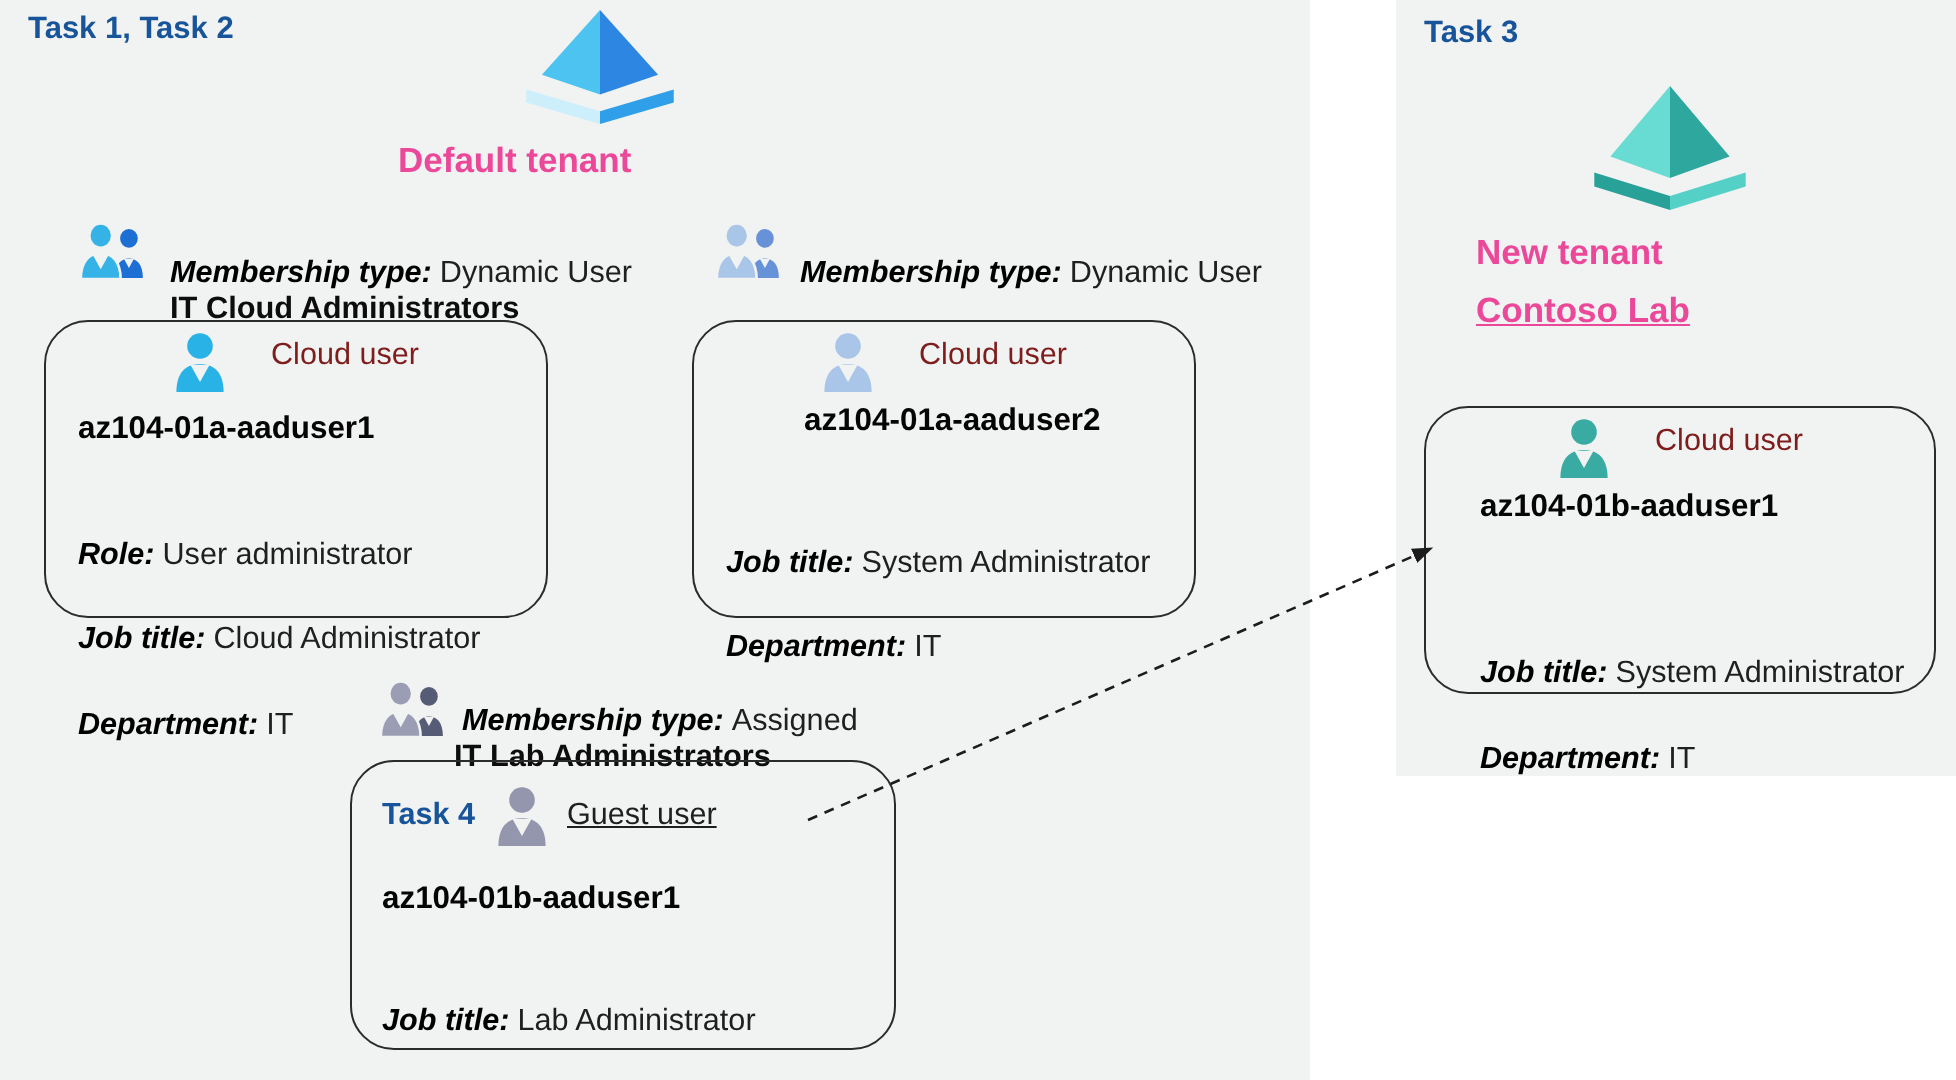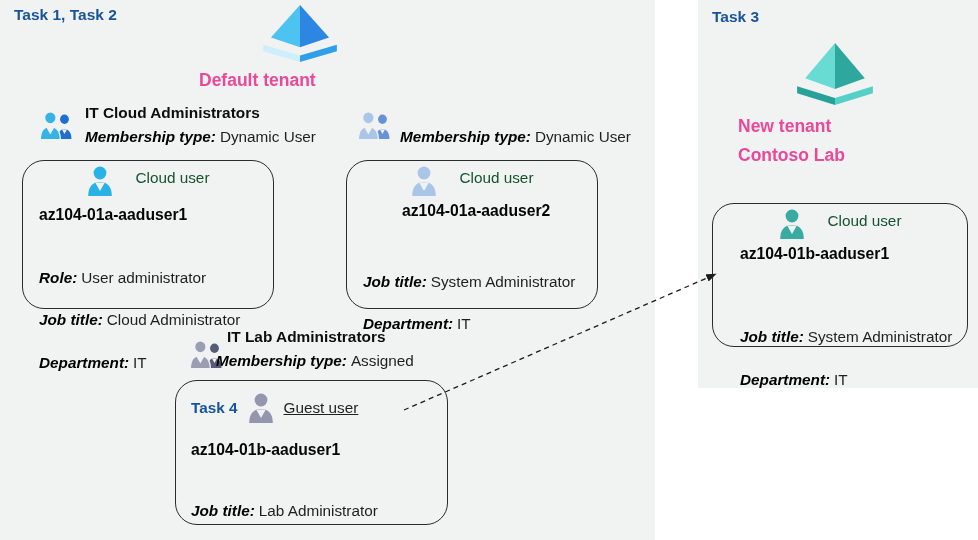--- a/index.html
+++ b/index.html
@@ -4,26 +4,26 @@
 <style>
   html,body{margin:0;padding:0;background:#ffffff;}
   .stage{
     position:relative;width:978px;height:540px;background:#ffffff;overflow:hidden;
     font-family:"Liberation Sans","DejaVu Sans",sans-serif;color:#1b1b1b;
   }
   .abs{position:absolute;}
   .panel{position:absolute;background:#f1f2f2;}
   .task-label{font-size:15.5px;font-weight:bold;color:#17549a;white-space:nowrap;}
   .tenant-title{font-size:17.5px;font-weight:bold;color:#ec4899;text-align:left;white-space:nowrap;}
-  .group-title{font-size:15.4px;font-weight:bold;color:#0d0d0d;white-space:nowrap;}
+  .group-title{font-size:15.4px;font-weight:bold;color:#0d0d0d;white-space:nowrap;margin-top:42px;}
   .kv{font-size:15.3px;white-space:nowrap;color:#1f1f1f;}
   .kv .lbl{font-weight:bold;color:#000000;margin-right:4px;font-style:italic;}
   .card{position:absolute;border:1.4px solid #2b2b2b;border-radius:22px;background:transparent;}
   .card-header{position:absolute;left:0;right:0;top:5px;display:flex;justify-content:center;align-items:flex-start;gap:7px;}
-  .card-header .utype{font-size:15.3px;color:#14532d;margin-top:3px;white-space:nowrap;margin-left:16px;}
+  .card-header .utype{font-size:15.3px;color:#7f1d1d;margin-top:3px;white-space:nowrap;margin-left:16px;}
   .card-name{position:absolute;font-size:15.7px;font-weight:bold;color:#050505;white-space:nowrap;}
   .card-details{position:absolute;}
   .card-details .kv{line-height:19.3px;margin-top:23px;}
   .lh20 .kv{line-height:20px;}
   .header-row{position:absolute;display:flex;align-items:center;gap:10px;}
   .notch{fill:#f1f2f2;}
   svg{display:block;}
 </style>
 </head>
 <body>
@@ -104,21 +104,21 @@
 
   <svg class="abs" style="left:190px;top:340px;" width="32" height="29" viewBox="0 0 34 29" preserveAspectRatio="none">
     <circle cx="26" cy="8.2" r="4.7" fill="#565b76"></circle>
     <path d="M18.6,28 C18.6,21.4 21.6,18.2 26,18.2 C30.4,18.2 33.4,21.4 33.4,28 Z" fill="#565b76"></path>
     <polygon class="notch" points="23.4,18.5 26,23 28.6,18.5"></polygon>
     <circle cx="11" cy="6.8" r="6.1" stroke="#f1f2f2" stroke-width="1.4" fill="#9b9db5"></circle>
     <path d="M0.4,28.6 C0.4,19.8 4.8,15.6 11,15.6 C17.2,15.6 21.6,19.8 21.6,28.6 Z" stroke="#f1f2f2" stroke-width="1.4" fill="#9b9db5"></path>
     <polygon class="notch" points="6.5,16 11,23.6 15.5,16"></polygon>
   </svg>
   <div class="abs group-title" style="left:227px;top:328px;">IT Lab Administrators</div>
-  <div class="abs kv" style="left:216px;top:352px;">
+  <div class="abs kv" style="left:231px;top:352px;">
     <span class="lbl">Membership type:</span><span>Assigned</span>
   </div>
 
   <div class="card" style="left:175px;top:380px;width:248px;height:143px;padding-left:23px;">
     <div class="header-row" style="left:15px;top:12px;">
       <span class="task-label" style="font-size:15.3px;">Task 4</span>
       <svg width="26" height="30" viewBox="0 0 26 30">
         <circle cx="13" cy="7" r="6.4" fill="#9496ad"></circle>
         <path d="M1.2,30 C1.2,20.6 5.6,16 13,16 C20.4,16 24.8,20.6 24.8,30 Z" fill="#9496ad"></path>
         <polygon class="notch" points="8.2,16.4 13,25 17.8,16.4"></polygon>
@@ -135,21 +135,21 @@
   <div class="abs task-label" style="left:712px;top:8px;">Task 3</div>
 
   <svg class="abs" style="left:796px;top:43px;" width="78" height="62" viewBox="0 0 68 58" preserveAspectRatio="none">
     <polygon points="34,0 8,33 34,43" fill="#68dbd2"></polygon>
     <polygon points="34,0 60,33 34,43" fill="#2ea89e"></polygon>
     <polygon points="1,40.5 34,51.5 34,58 1,47" fill="#28a198"></polygon>
     <polygon points="34,51.5 67,40.5 67,47 34,58" fill="#55d0c7"></polygon>
   </svg>
 
   <div class="abs tenant-title" style="left:738px;top:116px;width:190px;">New tenant</div>
-  <div class="abs tenant-title" style="left:738px;top:145px;width:190px;">Contoso Lab</div>
+  <div class="abs tenant-title" style="left:738px;top:145px;width:190px;text-decoration:underline;">Contoso Lab</div>
 
   <div class="card" style="left:712px;top:203px;width:254px;height:142px;">
     <div class="card-header">
       <svg width="26" height="30" viewBox="0 0 26 30">
         <circle cx="13" cy="7" r="6.4" fill="#3aaba3"></circle>
         <path d="M1.2,30 C1.2,20.6 5.6,16 13,16 C20.4,16 24.8,20.6 24.8,30 Z" fill="#3aaba3"></path>
         <polygon class="notch" points="8.2,16.4 13,25 17.8,16.4"></polygon>
       </svg>
       <span class="utype">Cloud user</span>
     </div>

